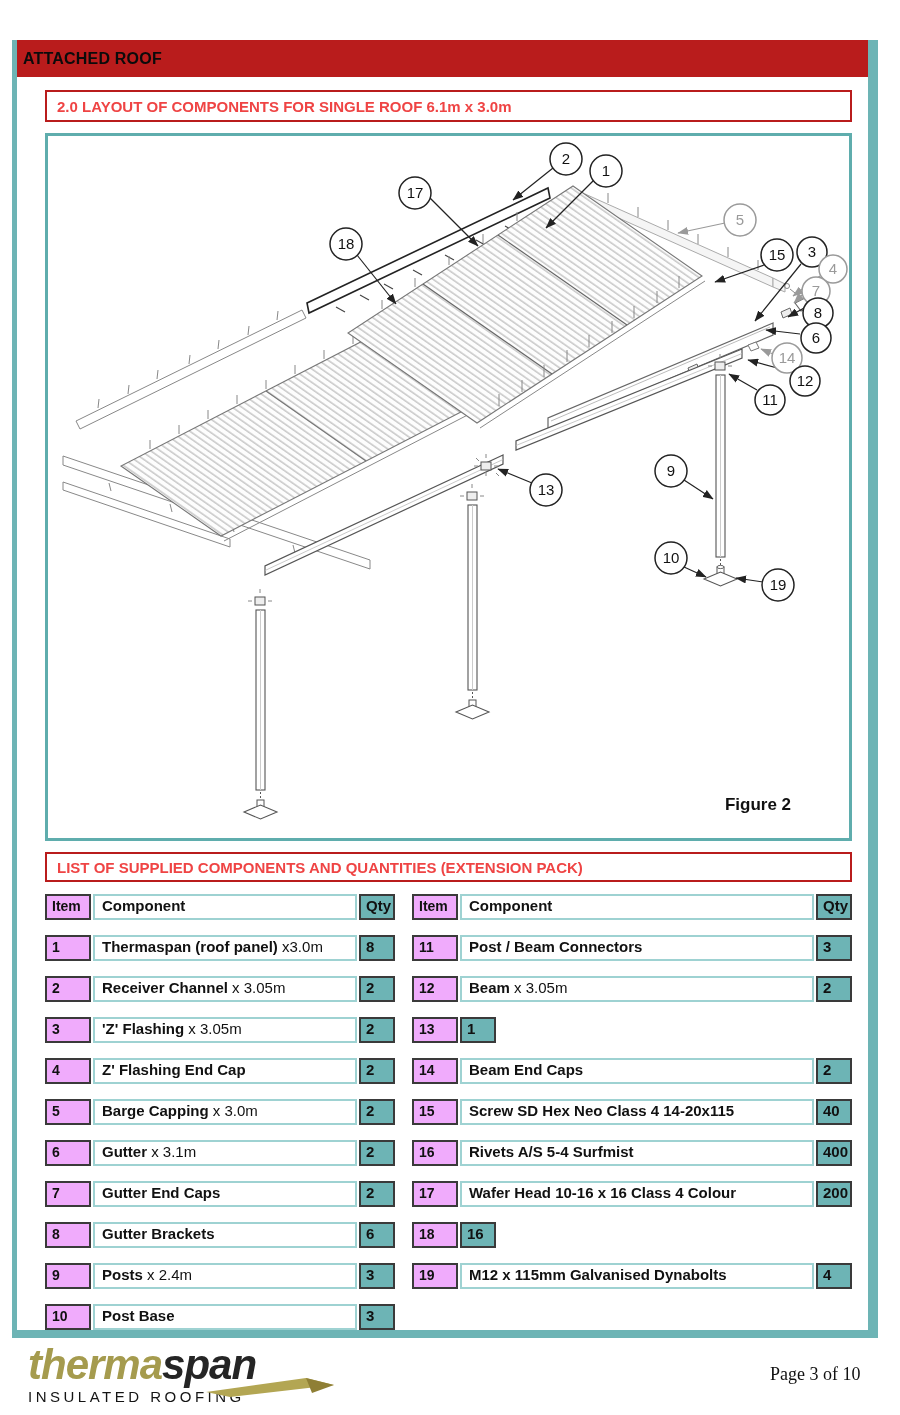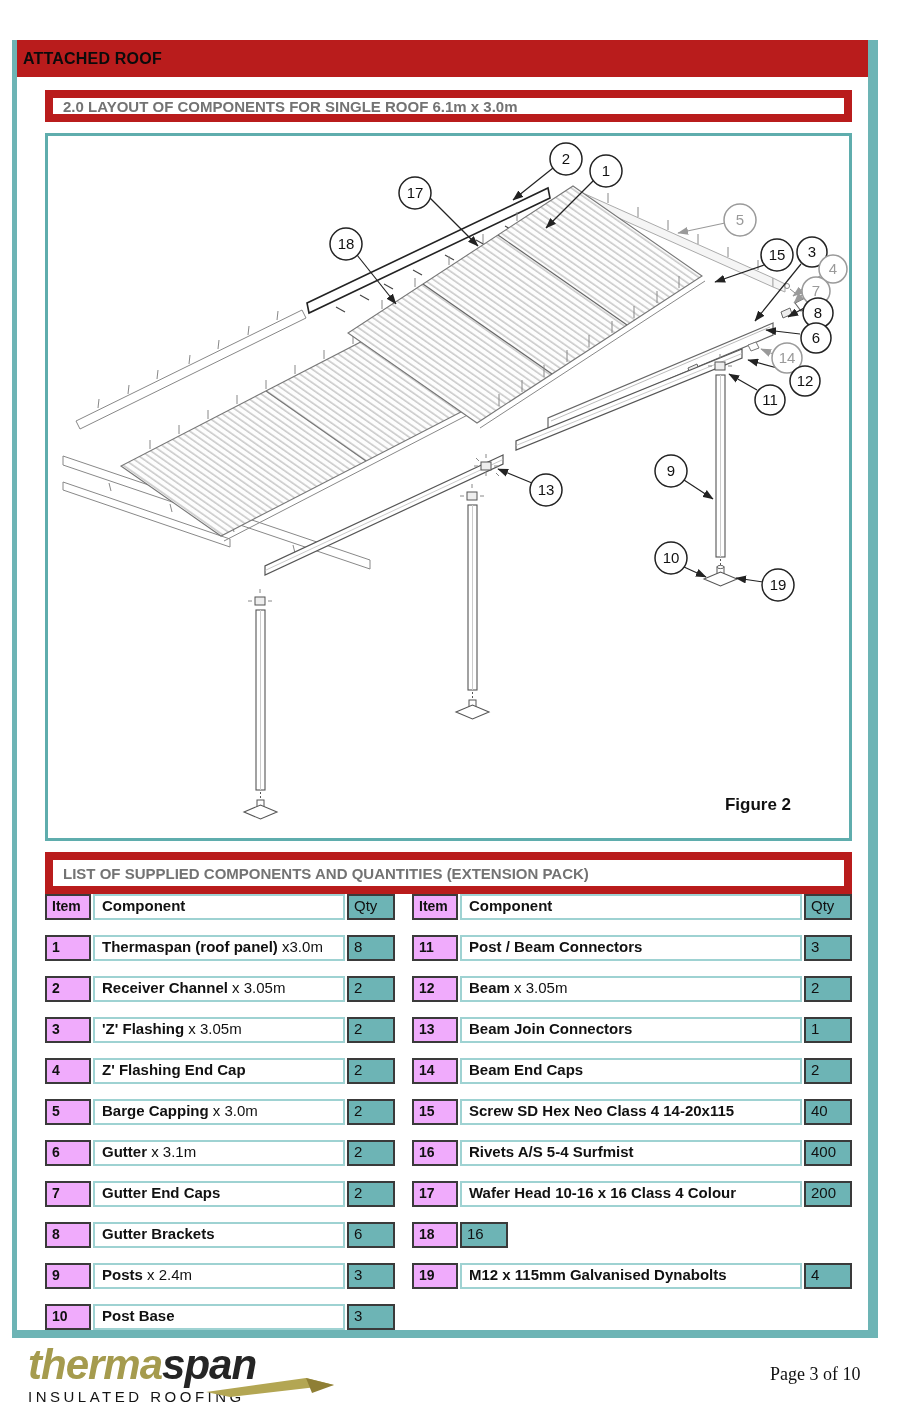--- a/index.html
+++ b/index.html
@@ -7,40 +7,40 @@
         font-family:"Liberation Sans",sans-serif;color:#111;}
 
   
   #frame{position:absolute;left:12px;top:40px;width:866px;height:1298px;box-sizing:border-box;
          border-left:5px solid #6db4b5;border-right:10px solid #6db4b5;border-bottom:8px solid #6db4b5;}
   #header-bar{position:absolute;left:12px;top:40px;width:866px;height:37px;background:#b91c1c;
               box-sizing:border-box;display:flex;align-items:center;padding-left:11px;
               font-size:16px;font-weight:bold;color:#0b0b0b;letter-spacing:.2px;}
 
   .title-box{position:absolute;left:45px;width:807px;box-sizing:border-box;background:#fff;
-             border:8px solid #b91c1c;font-weight:bold;font-size:15px;display:flex;
-             align-items:center;padding-left:10px;color:#737373;}
+             border:2px solid #b91c1c;font-weight:bold;font-size:15px;display:flex;
+             align-items:center;padding-left:10px;color:#ef4444;}
   #section-title{top:90px;height:32px;}
-  #list-title{top:852px;height:42px;}
+  #list-title{top:852px;height:30px;}
 
   #diagram-box{position:absolute;left:45px;top:133px;width:807px;height:708px;box-sizing:border-box;
                border:3px solid #5fadad;background:#fff;}
 
   
   .tcol{position:absolute;top:894px;}
   #tcol-left{left:45px;width:350px;}
   #tcol-right{left:412px;width:440px;}
   .trow{display:flex;gap:2px;height:26px;margin-bottom:15px;}
   .cell-item{width:46px;box-sizing:border-box;background:#f0abfc;border:2px solid #3a3a3a;
              font-weight:bold;font-size:14px;padding:2px 0 0 5px;}
   .cell-comp{flex:1;box-sizing:border-box;background:#fff;border:2px solid #9ed2d2;
              font-size:15px;padding:1px 4px 0 7px;white-space:nowrap;overflow:hidden;}
   .cell-comp b{font-weight:bold;}
-  .cell-qty{width:48px;box-sizing:border-box;background:#6db4b5;border:2px solid #3a3a3a;
-            font-weight:normal;font-size:15px;padding:1px 0 0 5px;}
+  .cell-qty{width:36px;box-sizing:border-box;background:#6db4b5;border:2px solid #3a3a3a;
+            font-weight:bold;font-size:15px;padding:1px 0 0 5px;}
 
   
   #logo{position:absolute;left:28px;top:1344px;}
   #logo-word{font-size:42px;font-weight:bold;font-style:italic;letter-spacing:-1px;line-height:42px;}
   #logo-part1{color:#a59b4e;}
   #logo-part2{color:#252525;text-align:center;}
   #logo-sub{font-size:15px;letter-spacing:3.5px;color:#141414;margin-top:2px;}
   #logo-swoosh{position:absolute;left:178px;top:30px;}
   #page-num{position:absolute;left:770px;top:1352px;font-family:"Liberation Serif",serif;
             font-size:18px;color:#111;margin-top:12px;}
@@ -425,21 +425,20 @@
         <div class="cell-comp"><b>Post / Beam Connectors</b><span></span></div>
         <div class="cell-qty">3</div>
       </div>
     <div class="trow">
         <div class="cell-item">12</div>
         <div class="cell-comp"><b>Beam</b><span> x 3.05m</span></div>
         <div class="cell-qty">2</div>
       </div>
     <div class="trow">
         <div class="cell-item">13</div>
-        <div class="cell-comp"><b>Beam Join Connectors</b><span></span></div>
         <div class="cell-qty">1</div>
       </div>
     <div class="trow">
         <div class="cell-item">14</div>
         <div class="cell-comp"><b>Beam End Caps</b><span></span></div>
         <div class="cell-qty">2</div>
       </div>
     <div class="trow">
         <div class="cell-item">15</div>
         <div class="cell-comp"><b>Screw SD Hex Neo Class 4 14-20x115</b><span></span></div>

